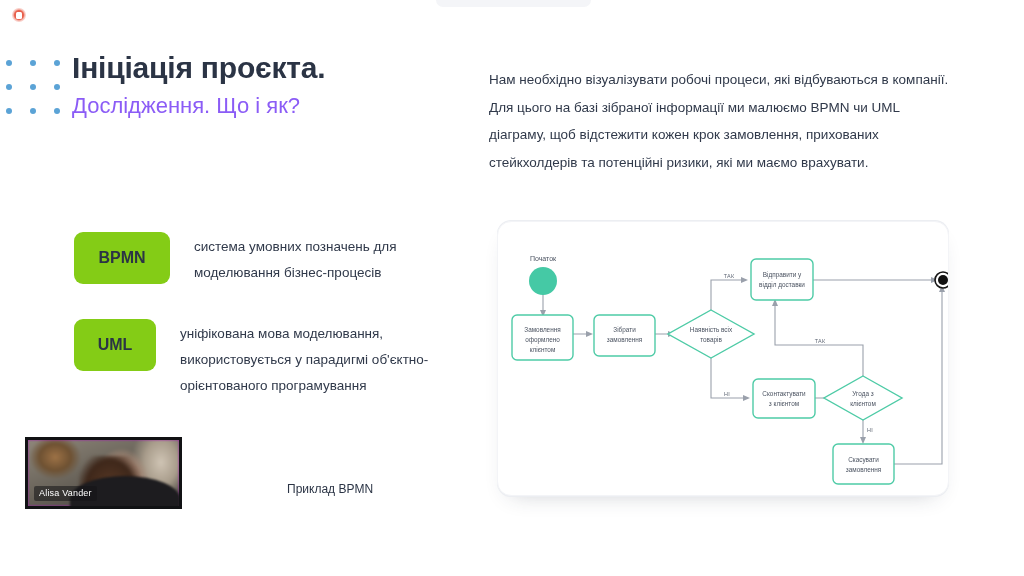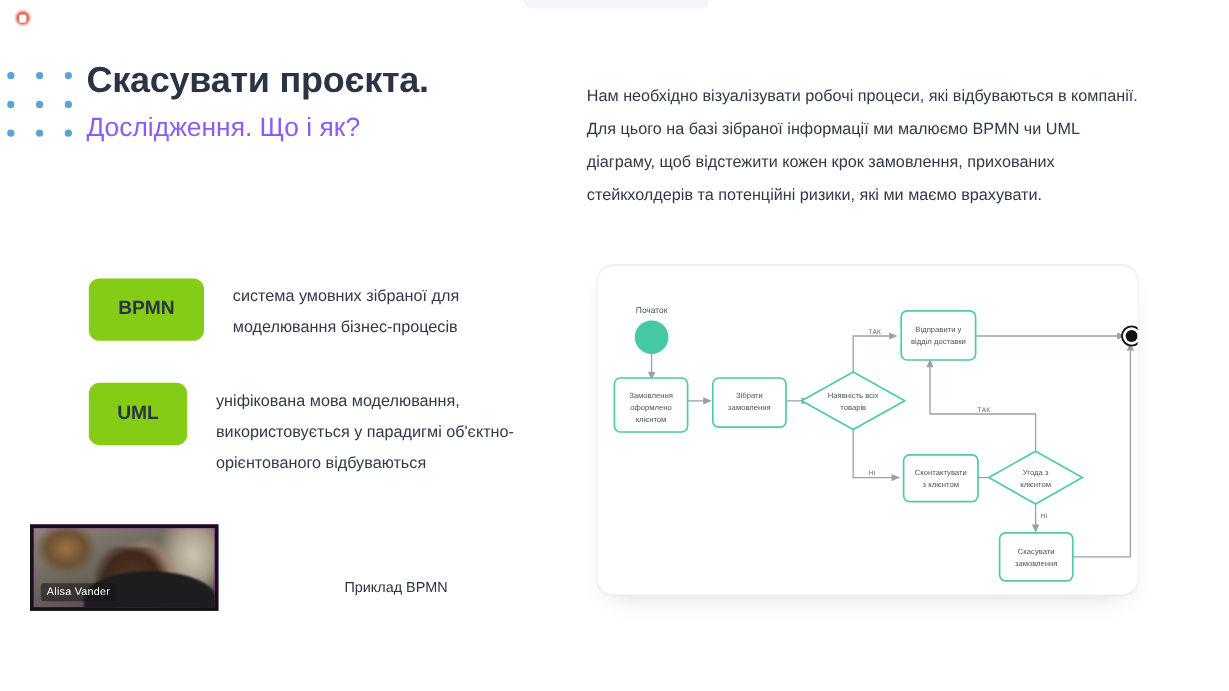--- a/index.html
+++ b/index.html
@@ -151,34 +151,34 @@
     <i style="left:48px; top:0px;"></i>
   <i style="left:0px;  top:24px;"></i>
     <i style="left:24px; top:24px;"></i>
     <i style="left:48px; top:24px;"></i>
   <i style="left:0px;  top:48px;"></i>
     <i style="left:24px; top:48px;"></i>
     <i style="left:48px; top:48px;"></i>
 </div>
 
 <div id="title-block">
-  <h1 id="page-title">Скасувати проєкта.</h1>
+  <h1 id="page-title">Ініціація проєкта.</h1>
   <h2 id="page-subtitle">Дослідження. Що і як?</h2>
 </div>
 
 <p id="intro-paragraph">Нам необхідно візуалізувати робочі процеси, які відбуваються в компанії. Для цього на базі зібраної інформації ми малюємо BPMN чи UML діаграму, щоб відстежити кожен крок замовлення, прихованих стейкхолдерів та потенційні ризики, які ми маємо врахувати.</p>
 
 <div id="glossary">
   <div class="glossary-row bpmn">
     <div class="term-chip">BPMN</div>
-    <div class="term-def">система умовних зібраної для моделювання бізнес-процесів</div>
+    <div class="term-def">система умовних позначень для моделювання бізнес-процесів</div>
   </div>
   <div class="glossary-row uml">
     <div class="term-chip uml">UML</div>
-    <div class="term-def">уніфікована мова моделювання, використовується у парадигмі об'єктно-орієнтованого відбуваються</div>
+    <div class="term-def">уніфікована мова моделювання, використовується у парадигмі об'єктно-орієнтованого програмування</div>
   </div>
 </div>
 
 <div id="bpmn-caption">Приклад BPMN</div>
 
 <div id="webcam-tile">
   <div id="webcam-bg"></div>
   <div id="webcam-hair"></div>
   <div id="webcam-shoulders"></div>
   <div id="webcam-name">Alisa Vander</div>

